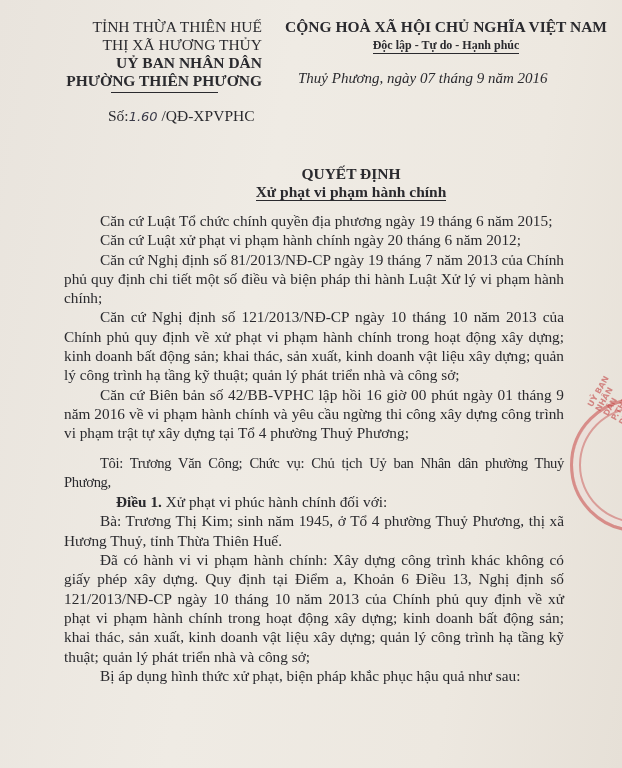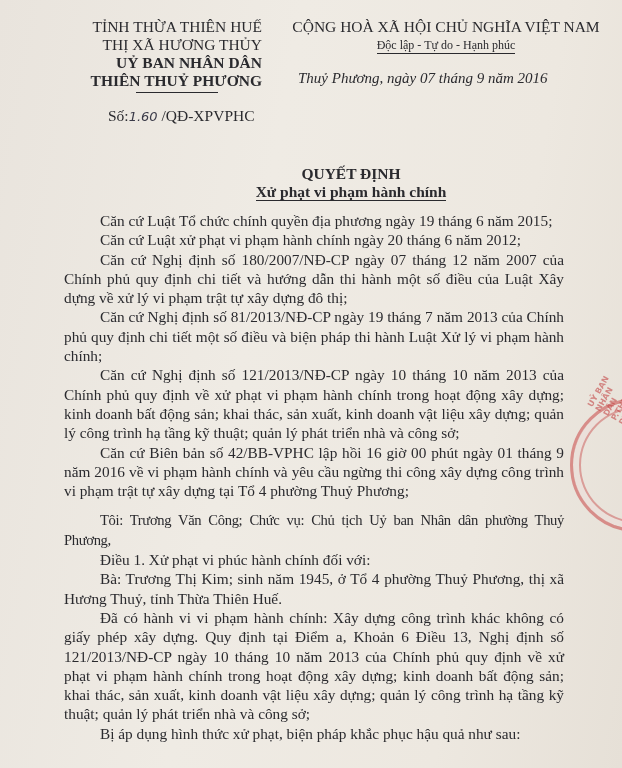--- a/index.html
+++ b/index.html
@@ -16,21 +16,21 @@
     text-align: right; font-size: 15.5px; line-height: 18px;
   }
   .hdr-left .bold { font-weight: bold; }
   .hdr-left .ul-wrap { position: relative; display: inline-block; }
   .hdr-left .uline {
     position: absolute; left: 45px; right: 44px; bottom: -3px;
     border-bottom: 1.2px solid #2a2a2e;
   }
   .hdr-right {
     position: absolute; left: 270px; top: 18px; width: 352px;
-    text-align: center; font-size: 15.5px; line-height: 18px; font-weight: normal;
+    text-align: center; font-size: 15.5px; line-height: 18px; font-weight: bold;
   }
   .hdr-right .motto { font-size: 12px; }
   .hdr-right .motto span { border-bottom: 1.2px solid #2a2a2e; padding-bottom: 1px; }
   .place-date {
     position: absolute; left: 298px; top: 70px; font-style: italic; font-size: 15px; text-align: center;
   }
   .doc-no {
     position: absolute; left: 108px; top: 107px; font-size: 15.5px;
   }
   .doc-no .hand { font-style: italic; font-family: "DejaVu Sans", sans-serif; font-size: 13px; color: #3a3a48; }
@@ -40,21 +40,21 @@
   }
   .title .sub span { border-bottom: 1.2px solid #2a2a2e; }
   .body-text {
     position: absolute; left: 64px; top: 211px; width: 500px;
     font-size: 15.3px; line-height: 19.3px; text-align: justify;
   }
   .body-text p { margin: 0; text-indent: 36px; }
   .body-text .decision-heading {
     text-align: center; font-weight: bold; text-indent: 0; margin: 21px 0 13px 0;
   }
-  .body-text .b { font-weight: normal; }
+  .body-text .b { font-weight: bold; margin-left: 16px; }
   .body-text .tight { font-size: 14.6px; letter-spacing: -0.35px; margin-top: 11px; }
   .stamp {
     position: absolute; left: 570px; top: 398px; width: 128px; height: 128px;
     border-radius: 50%; border: 3px solid rgba(200,70,70,0.55);
     box-shadow: inset 0 0 0 6px rgba(236,232,225,0.9), inset 0 0 0 8px rgba(200,70,70,0.45);
   }
   .stamp-text {
     position: absolute; left: 586px; top: 404px; font-size: 8px; color: rgba(195,70,70,0.6);
     font-family: "DejaVu Sans", sans-serif; font-weight: bold;
     transform: rotate(-60deg); transform-origin: left top;
@@ -63,21 +63,21 @@
 </head>
 <body>
 
 <div class="page">
 
   <div class="hdr-left">
     <div>TỈNH THỪA THIÊN HUẾ</div>
     <div>THỊ XÃ HƯƠNG THỦY</div>
     <div class="bold">UỶ BAN NHÂN DÂN</div>
     <div class="bold ul-wrap">
-      <span>THIÊN THUỶ PHƯƠNG</span>
+      <span>PHƯỜNG THIÊN PHƯƠNG</span>
       <span class="uline"></span>
     </div>
   </div>
 
   <div class="hdr-right">
     <div>CỘNG HOÀ XÃ HỘI CHỦ NGHĨA VIỆT NAM</div>
     <div class="motto"><span>Độc lập - Tự do - Hạnh phúc</span></div>
   </div>
 
   <div class="place-date">Thuỷ Phương, ngày 07 tháng 9  năm 2016</div>
@@ -87,21 +87,20 @@
   </div>
 
   <div class="title">
     <div>QUYẾT ĐỊNH</div>
     <div class="sub"><span>Xử phạt vi phạm hành chính</span></div>
   </div>
 
   <div class="body-text">
     <p>Căn cứ Luật Tổ chức chính quyền địa phương ngày 19 tháng 6 năm 2015;</p>
     <p>Căn cứ Luật xử phạt vi phạm hành chính ngày 20 tháng 6 năm 2012;</p>
-    <p>Căn cứ Nghị định số 180/2007/NĐ-CP ngày 07 tháng 12 năm 2007 của Chính phủ quy định chi tiết và hướng dẫn thi hành một số điều của Luật Xây dựng về xử lý vi phạm trật tự xây dựng đô thị;</p>
     <p>Căn cứ Nghị định số 81/2013/NĐ-CP ngày 19 tháng 7 năm 2013 của Chính phủ quy định chi tiết một số điều và biện pháp thi hành Luật Xử lý vi phạm hành chính;</p>
     <p>Căn cứ Nghị định số 121/2013/NĐ-CP ngày 10 tháng 10 năm 2013 của Chính phủ quy định về xử phạt vi phạm hành chính trong hoạt động xây dựng; kinh doanh bất động sản; khai thác, sản xuất, kinh doanh vật liệu xây dựng; quản lý công trình hạ tầng kỹ thuật; quản lý phát triển nhà và công sở;</p>
     <p>Căn cứ Biên bản số 42/BB-VPHC lập hồi 16 giờ 00 phút ngày 01 tháng 9 năm 2016 về vi phạm hành chính và yêu cầu ngừng thi công xây dựng công trình vi phạm trật tự xây dựng tại Tổ 4 phường Thuỷ Phương;</p>
     <p class="tight">Tôi: Trương Văn Công; Chức vụ: Chủ tịch Uỷ ban Nhân dân phường Thuỷ Phương,</p>
 
 
     <p><span class="b">Điều 1.</span><span> Xử phạt vi phúc hành chính đối với:</span></p>
     <p>Bà: Trương Thị Kim; sinh năm 1945, ở Tổ 4 phường Thuỷ Phương, thị xã Hương Thuỷ, tỉnh Thừa Thiên Huế.</p>
     <p>Đã có hành vi vi phạm hành chính: Xây dựng công trình khác không có giấy phép xây dựng. Quy định tại Điểm a, Khoản 6 Điều 13, Nghị định số 121/2013/NĐ-CP ngày 10 tháng 10 năm 2013 của Chính phủ quy định về xử phạt vi phạm hành chính trong hoạt động xây dựng; kinh doanh bất động sản; khai thác, sản xuất, kinh doanh vật liệu xây dựng; quản lý công trình hạ tầng kỹ thuật; quản lý phát triển nhà và công sở;</p>
     <p>Bị áp dụng hình thức xử phạt, biện pháp khắc phục hậu quả như sau:</p>

